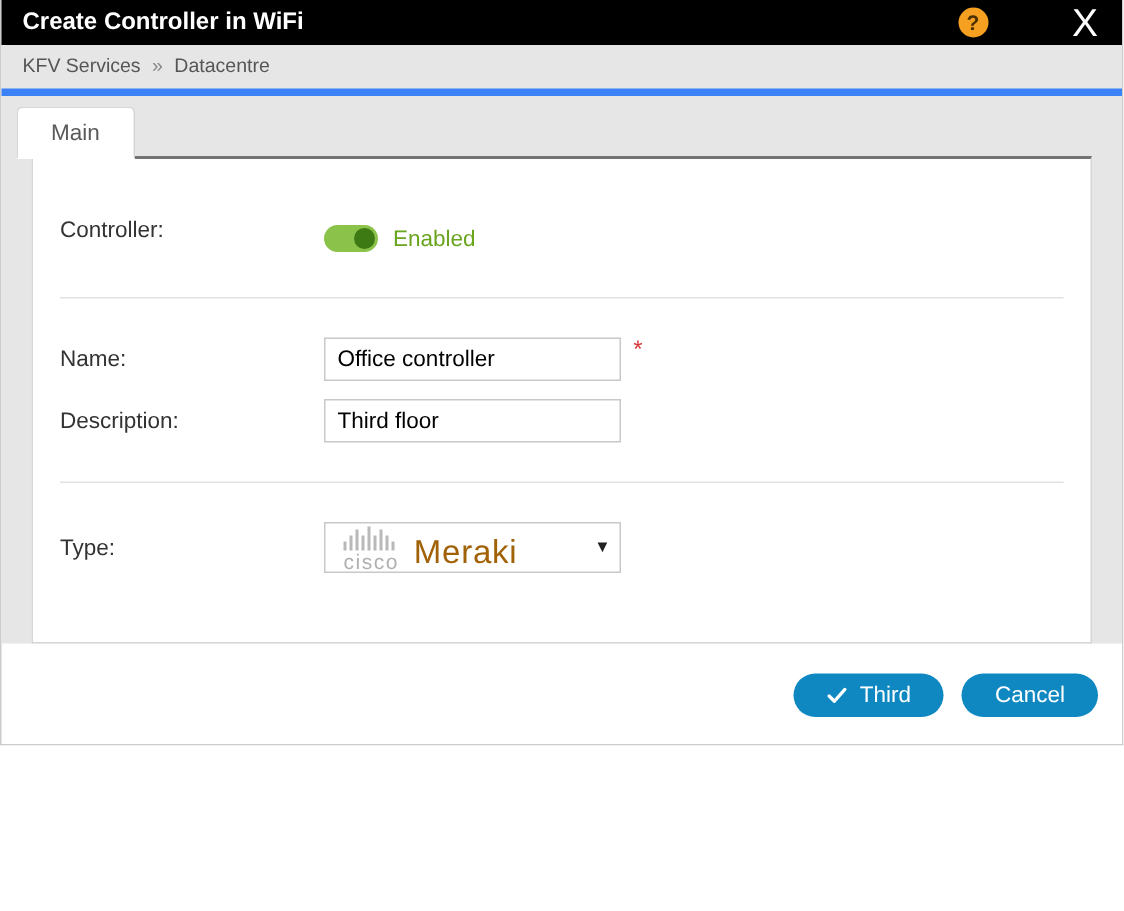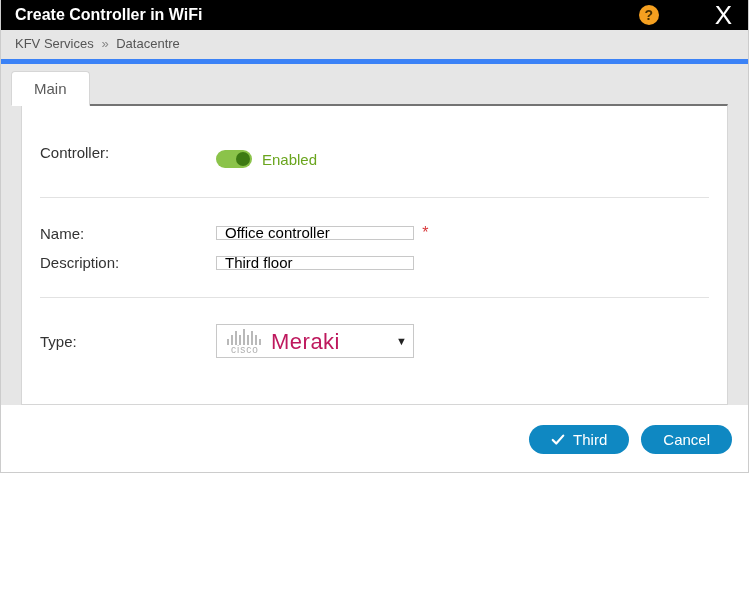--- a/index.html
+++ b/index.html
@@ -80,21 +80,21 @@
     padding: 22px 18px 40px 18px;
   }
   table.form { width: 100%; border-collapse: collapse; }
   table.form td { padding: 6px 0; vertical-align: middle; }
   td.lbl { width: 176px; color: #333; }
   hr.sep {
     border: none; border-top: 1px solid #e2e2e2;
     margin: 14px 0;
   }
   input.txt {
-    width: 198px; height: 14px;
+    width: 198px; height: 29px;
     border: 1px solid #c8c8c8;
     padding: 2px 8px;
     font-size: 15px;
     font-family: inherit;
   }
   .req { color: #d8383a; font-size: 16px; margin-left: 4px; vertical-align: top; }
   .select {
     width: 198px; height: 30px;
     border: 1px solid #c8c8c8;
     display: inline-flex; align-items: center;
@@ -126,23 +126,23 @@
 
   .checkbox-row { display: flex; align-items: center; gap: 10px; }
   .checkbox {
     width: 15px; height: 15px; border: 1px solid #888; background: #fff;
   }
 
   
   .cisco-meraki { display: inline-flex; align-items: flex-end; gap: 10px; }
   .cisco-bars { display: inline-flex; align-items: flex-end; gap: 2px; height: 18px; }
   .cisco-bars span { width: 2px; background: #b9b9b9; display: inline-block; }
-  .cisco-word { font-size: 10px; color: #b0b0b0; letter-spacing: 1px; margin-left: 2px; }
+  .cisco-word { font-size: 14px; color: #b0b0b0; letter-spacing: 1px; margin-left: 2px; }
   .cisco-col { display: inline-flex; flex-direction: column; align-items: center; line-height: 1; }
-  .meraki-word { color: #be185d; font-size: 22px; font-weight: 400; letter-spacing: 0.5px; }
+  .meraki-word { color: #a16207; font-size: 22px; font-weight: 400; letter-spacing: 0.5px; }
 
   .footer {
     display: flex; justify-content: flex-end; gap: 12px;
     padding: 10px 16px 18px 16px;
   }
   .btn {
     border: none; border-radius: 16px;
     padding: 6px 22px; font-size: 15px; color: #fff;
     display: inline-flex; align-items: center; gap: 8px;
     cursor: pointer;

